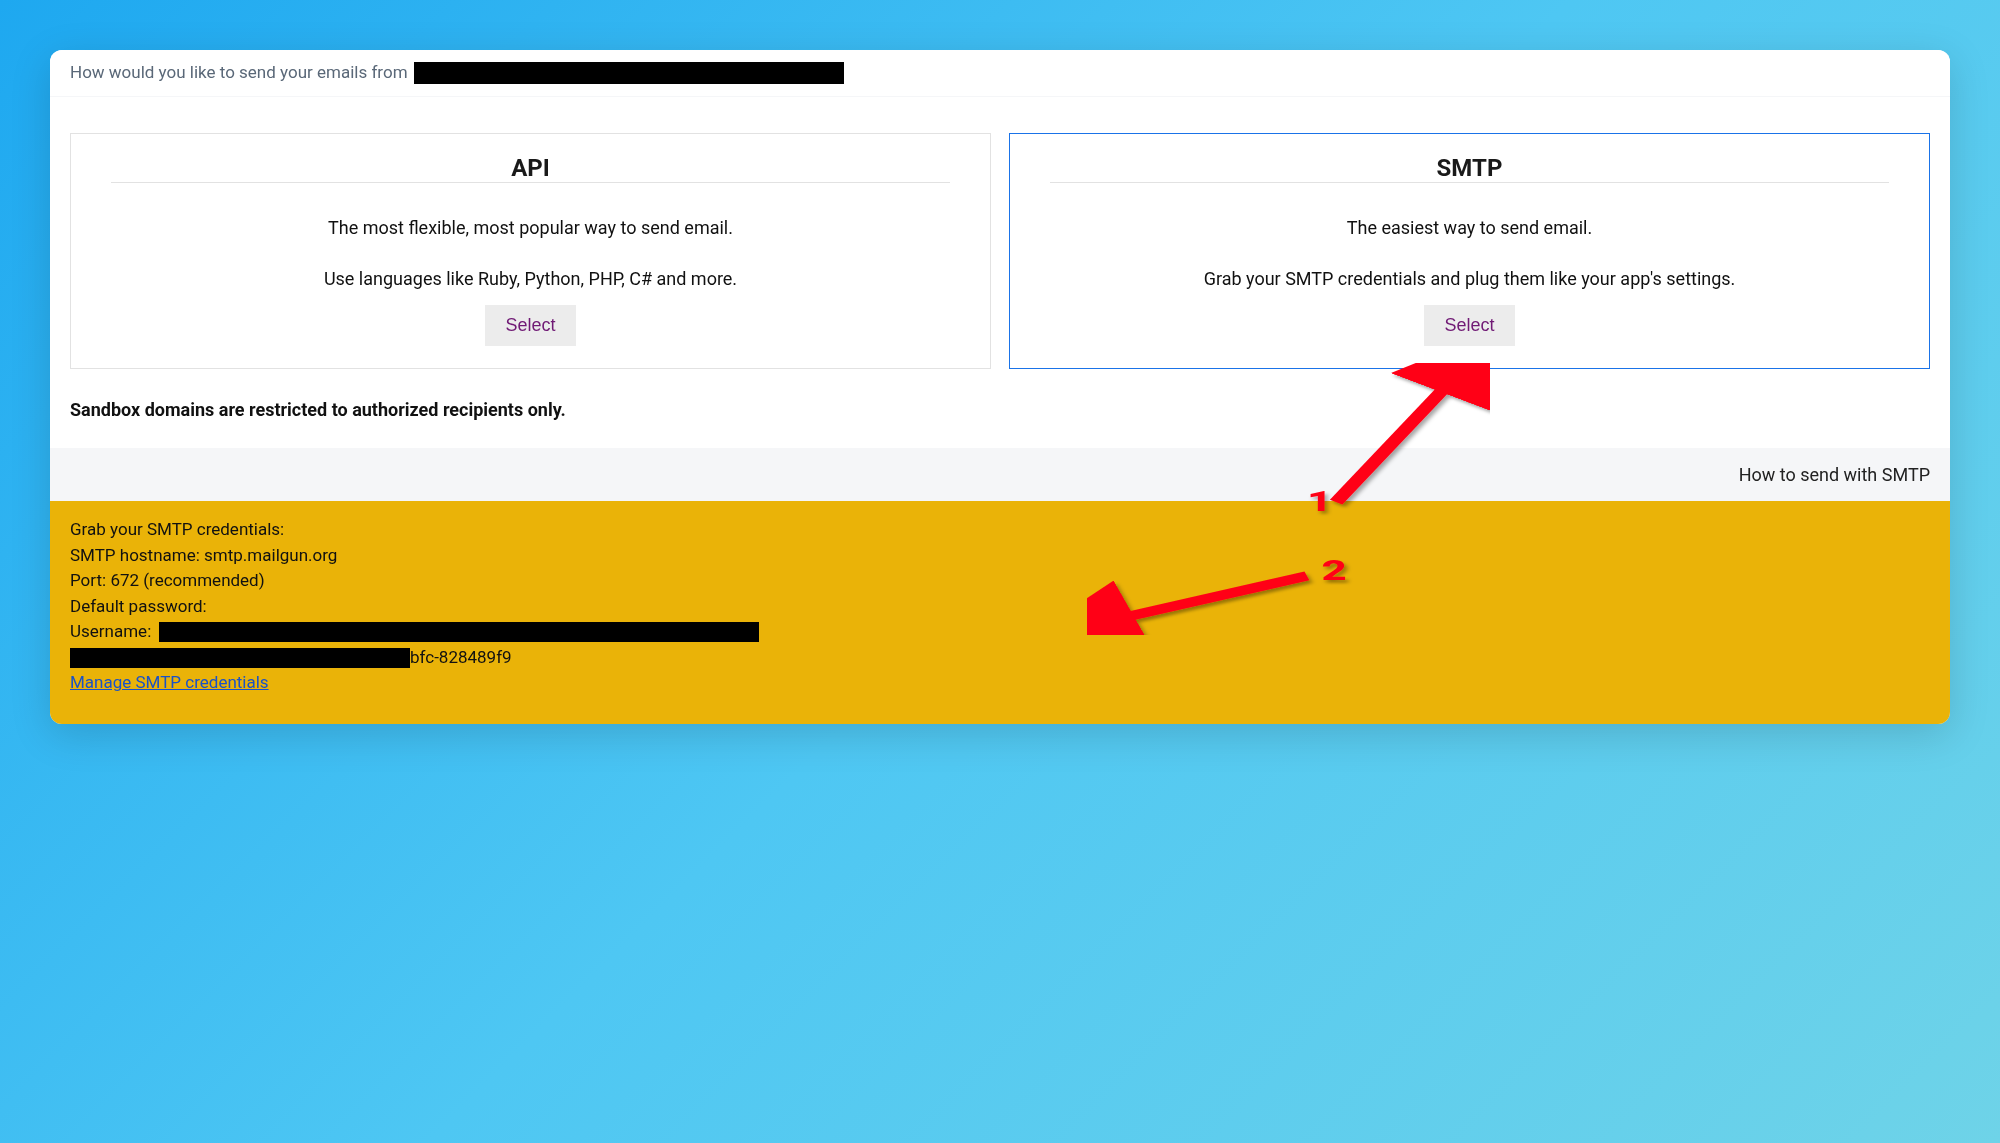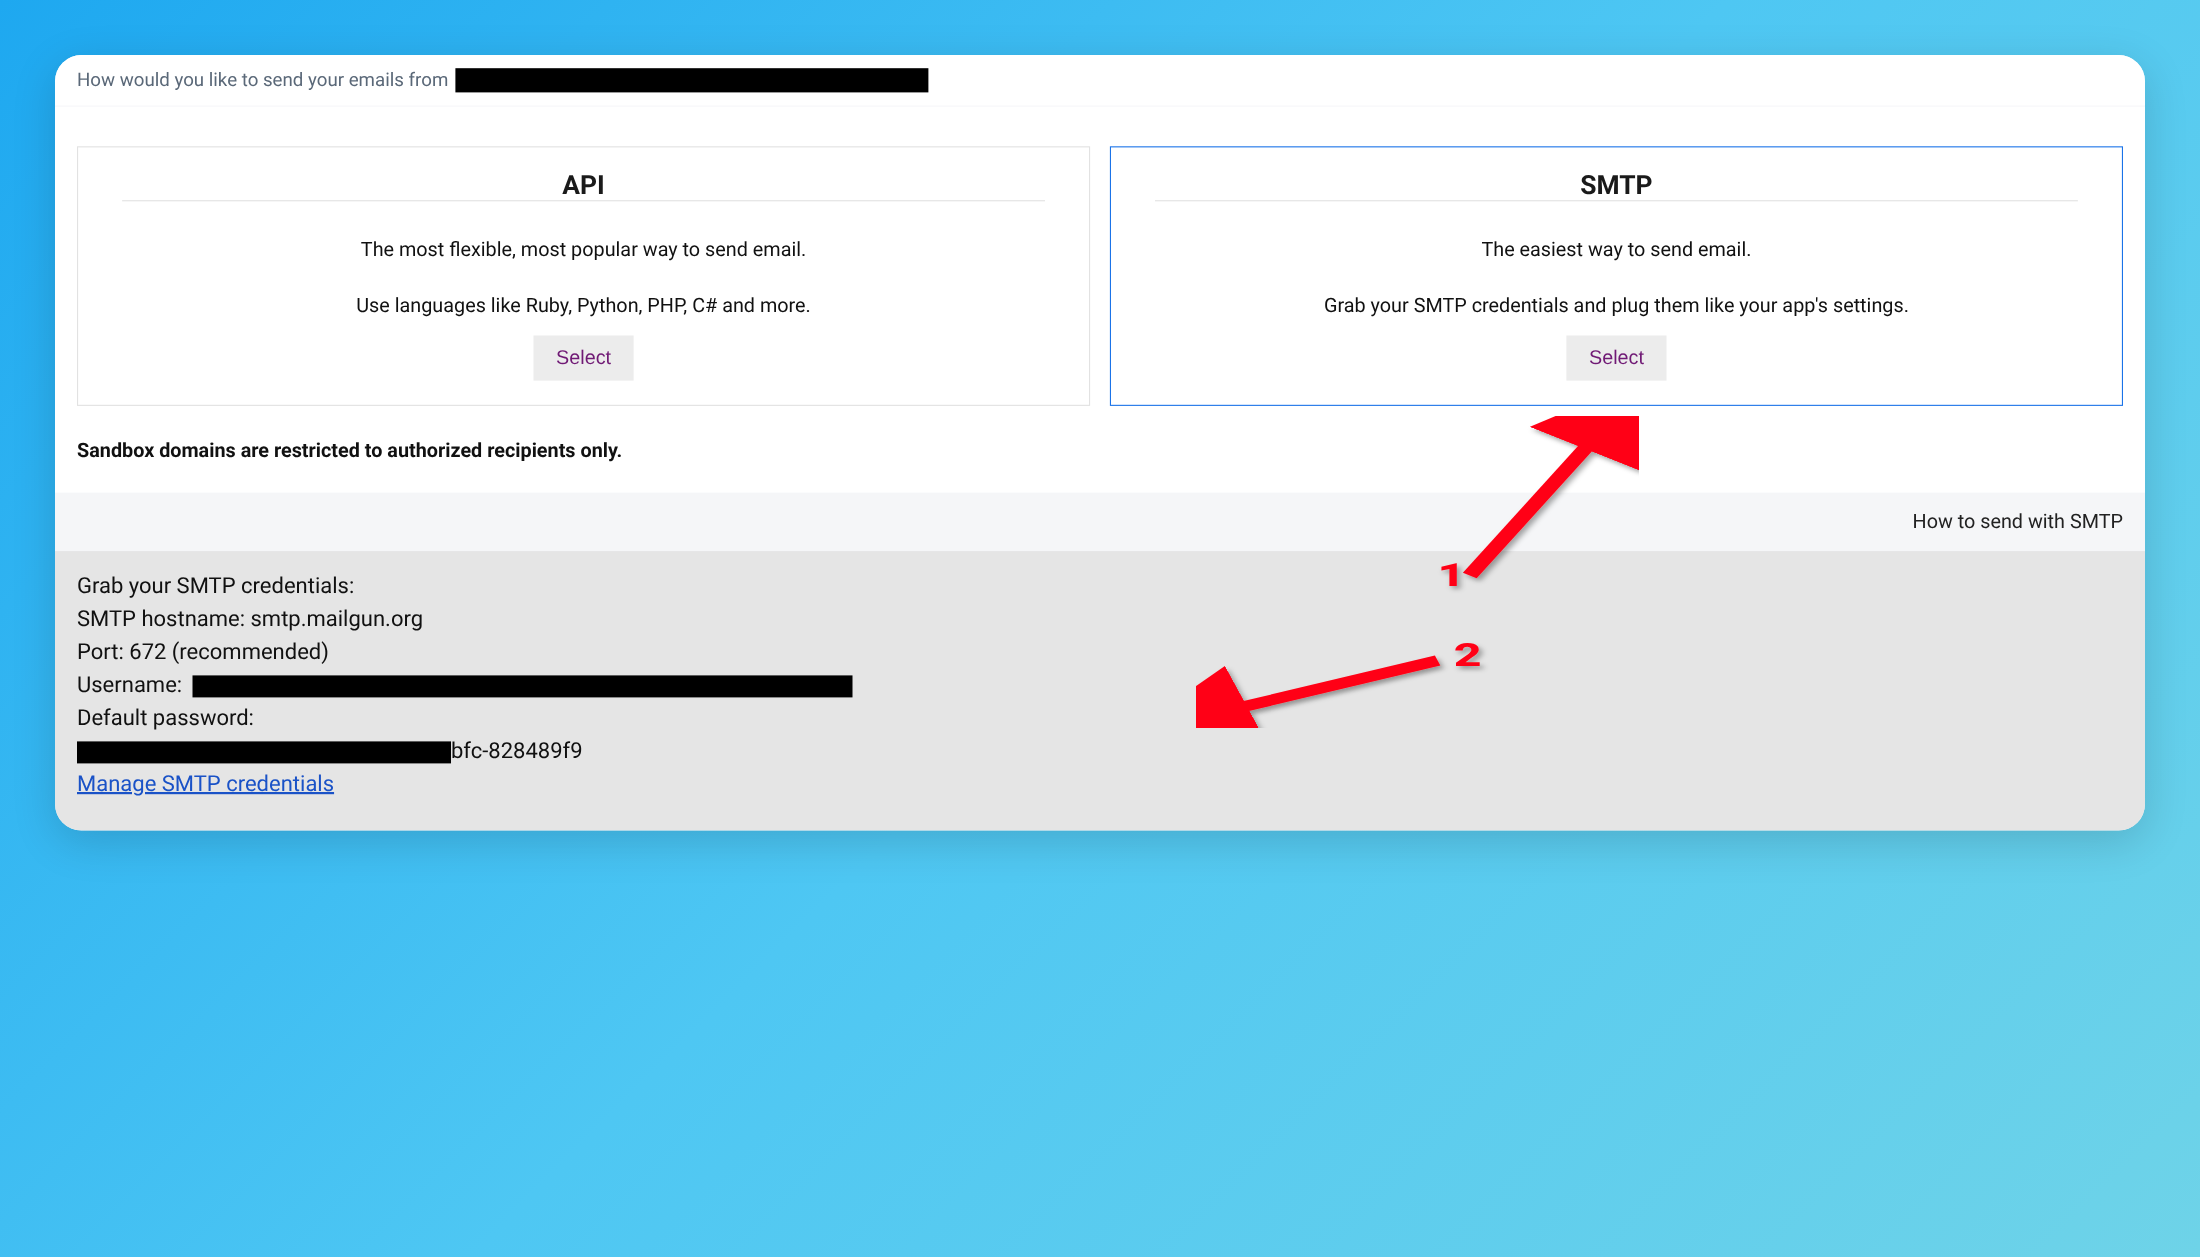--- a/index.html
+++ b/index.html
@@ -5,21 +5,21 @@
   * { box-sizing: border-box; margin: 0; padding: 0; }
   html, body { width: 100%; height: 100%; }
   body {
     font-family: -apple-system, BlinkMacSystemFont, "Segoe UI", Roboto, Helvetica, Arial, sans-serif;
     background: linear-gradient(135deg, #1ea8f0 0%, #4ec7f3 50%, #6ed3e8 100%);
     padding: 50px;
     color: #1a1a1a;
   }
   .window {
     background: #f5f6f8;
-    border-radius: 24px;
+    border-radius: 12px;
     box-shadow: 0 10px 40px rgba(0,0,0,0.15);
     overflow: hidden;
     position: relative;
   }
   .topbar {
     background: #fff;
     padding: 12px 20px;
     font-size: 17px;
     color: #5a6878;
     border-bottom: 1px solid #f5f6f8;
@@ -77,23 +77,23 @@
     margin: 30px 0 10px 0;
   }
   .howto-bar {
     background: #f5f6f8;
     padding: 16px 20px;
     font-size: 18px;
     color: #222;
     text-align: right;
   }
   .creds {
-    background: #e5e5e5;
+    background: #eab308;
     padding: 16px 16px 28px 20px;
-    font-size: 20px;
+    font-size: 17px;
     color: #111;
     line-height: 1.5;
   }
   .creds .line { display: block; margin: 0; }
   .creds .redact {
     display: inline-block;
     background: #000;
     height: 20px;
     vertical-align: -5px;
   }
@@ -150,25 +150,25 @@
   <div class="creds">
     <span class="line">Grab your SMTP credentials:</span>
     <span class="line">
       <span>SMTP hostname:</span>
       <span>smtp.mailgun.org</span>
     </span>
     <span class="line">
       <span>Port:</span>
       <span>672 (recommended)</span>
     </span>
+    <span class="line">Default password:</span>
     <span class="line">
       <span>Username:</span>
       <span class="redact user"></span>
     </span>
-    <span class="line">Default password:</span>
     <span class="line">
       <span class="redact pwd"></span><span>bfc-828489f9</span>
     </span>
     <span class="line">
       <a class="manage-link">Manage SMTP credentials</a>
     </span>
   </div>
 
   <svg class="overlay-svg" viewBox="0 0 1300 730" preserveAspectRatio="none">
     <defs>

